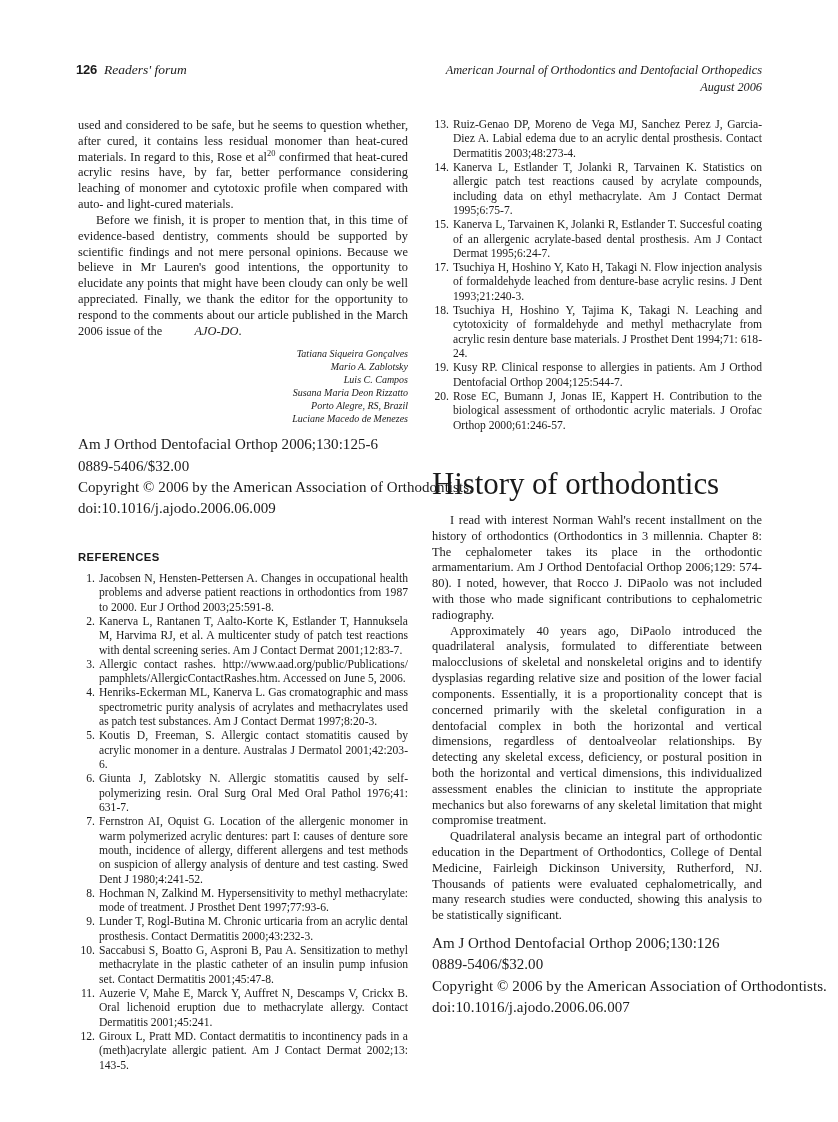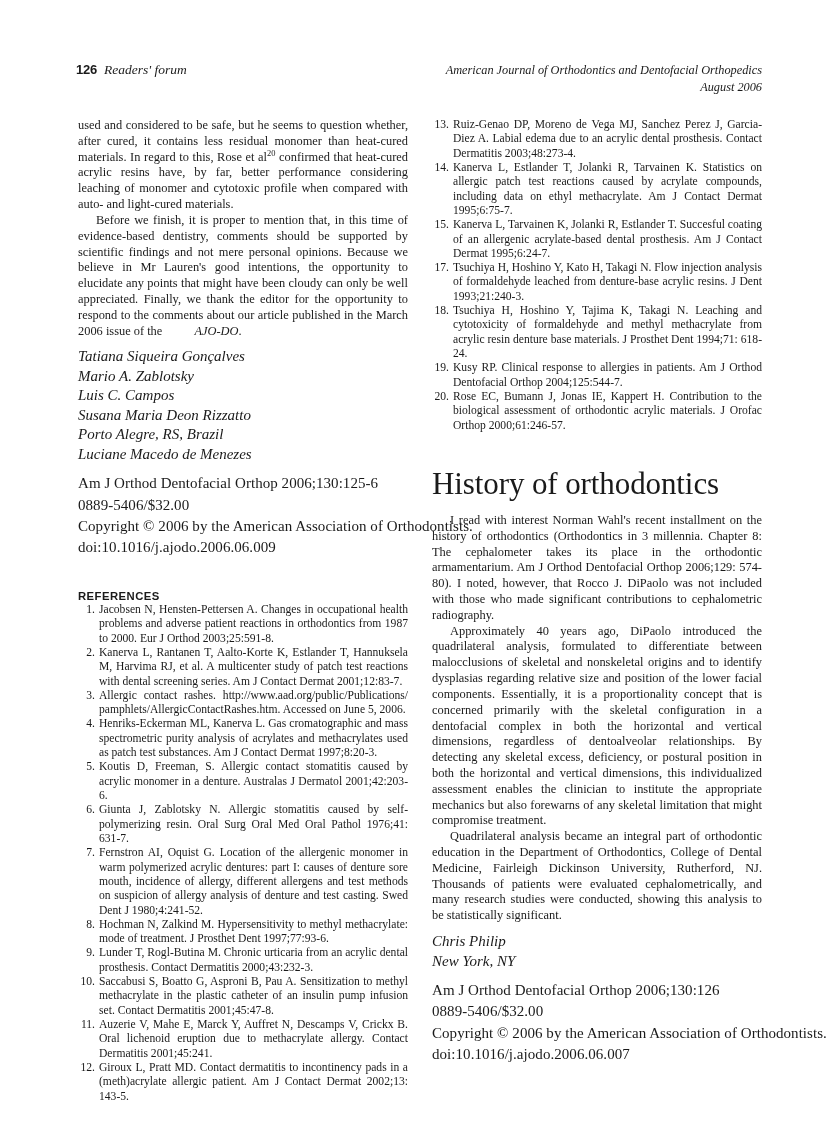--- a/index.html
+++ b/index.html
@@ -75,22 +75,23 @@
     hyphens: none;
   }
   p.body-par.no-indent { text-indent: 0; }
 
   sup { font-size: 0.68em; vertical-align: super; line-height: 0; }
   .ital { font-style: italic; margin-left: 29px; }
 
   
   .signature {
     margin-top: 8px;
+    text-align: right;
     font-style: italic;
-    font-size: 15px;
+    font-size: 10px;
     line-height: 1.30;
   }
   .signature div { white-space: nowrap; }
 
   
   .imprint {
     font-family: "Liberation Serif", serif;
     font-size: 15px;
     line-height: 1.42;
     margin-top: 9px;
@@ -98,20 +99,21 @@
   }
   .imprint div { white-space: nowrap; }
 
   
   .refs-heading {
     font-family: "Liberation Sans", sans-serif;
     font-weight: bold;
     font-size: 11.3px;
     letter-spacing: 0.45px;
     margin-top: 30px;
+    margin-bottom: 8px;
   }
   ol.refs {
     margin: 0;
     padding: 0;
     list-style: none;
     font-size: 11.6px;
     line-height: 1.235;
   }
   ol.refs li {
     position: relative;
@@ -204,24 +206,20 @@
       <li><span class="refnum">20.</span><span>Rose EC, Bumann J, Jonas IE, Kappert H. Contribution to the biological assessment of orthodontic acrylic materials. J Orofac Orthop 2000;61:246-57.</span></li>
     </ol>
 
     <div class="article-block">
       <h2 class="article-title">History of orthodontics</h2>
 
       <p class="body-par">I read with interest Norman Wahl's recent installment on the history of orthodontics (Orthodontics in 3 millennia. Chapter 8: The cephalometer takes its place in the orthodontic armamentarium. Am J Orthod Dentofacial Orthop 2006;129: 574-80). I noted, however, that Rocco J. DiPaolo was not included with those who made significant contributions to cephalometric radiography.</p>
       <p class="body-par">Approximately 40 years ago, DiPaolo introduced the quadrilateral analysis, formulated to differentiate between malocclusions of skeletal and nonskeletal origins and to identify dysplasias regarding relative size and position of the lower facial components. Essentially, it is a proportionality concept that is concerned primarily with the skeletal configuration in a dentofacial complex in both the horizontal and vertical dimensions, regardless of dentoalveolar relationships. By detecting any skeletal excess, deficiency, or postural position in both the horizontal and vertical dimensions, this individualized assessment enables the clinician to institute the appropriate mechanics but also forewarns of any skeletal limitation that might compromise treatment.</p>
       <p class="body-par">Quadrilateral analysis became an integral part of orthodontic education in the Department of Orthodontics, College of Dental Medicine, Fairleigh Dickinson University, Rutherford, NJ. Thousands of patients were evaluated cephalometrically, and many research studies were conducted, showing this analysis to be statistically significant.</p>
 
-      <div class="signature">
-        <div>Chris Philip</div>
-        <div>New York, NY</div>
-      </div>
 
       <div class="imprint">
         <div>Am J Orthod Dentofacial Orthop 2006;130:126</div>
         <div>0889-5406/$32.00</div>
         <div>Copyright © 2006 by the American Association of Orthodontists.</div>
         <div>doi:10.1016/j.ajodo.2006.06.007</div>
       </div>
     </div>
   </div>
 

